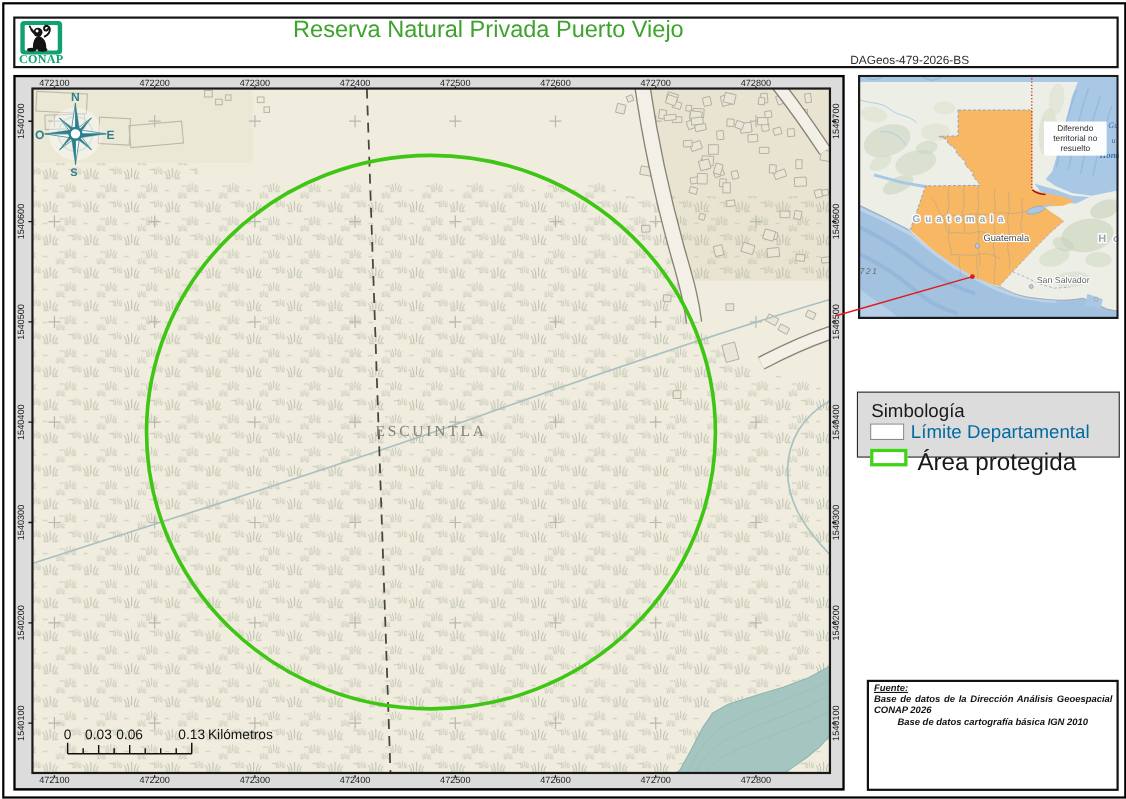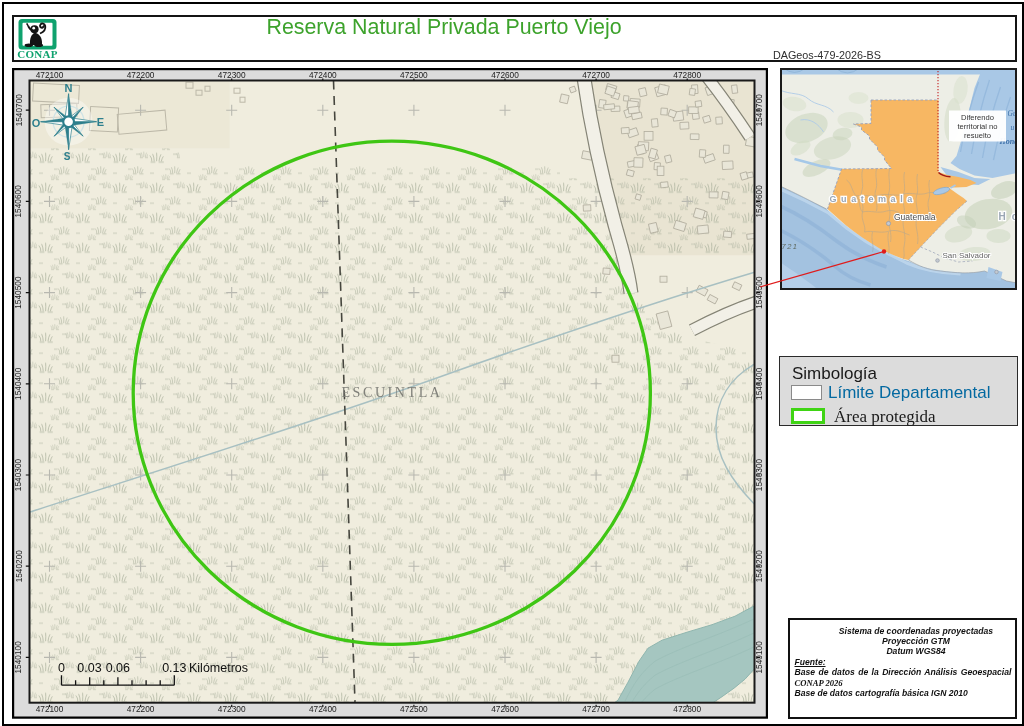--- a/index.html
+++ b/index.html
@@ -332,31 +332,30 @@
  <g font-family="Liberation Sans, sans-serif" font-size="7.6px" fill="#333" text-anchor="middle">
   <text x="977" y="119.5">Diferendo</text>
   <text x="977" y="128.5">territorial no</text>
   <text x="977" y="137.5">resuelto</text>
  </g>
 </g>
 
 <rect x="780.5" y="69" width="235" height="220" fill="none" stroke="#1b1b1b" stroke-width="2"></rect>
 </svg>
 
-<div class="abs" style="left:779px;top:355.5px;width:239px;height:70px;border:1.5px solid #2a2a2a;box-sizing:border-box;background:#dcdcdc;">
+<div class="abs" style="left:779px;top:355.5px;width:239px;height:60px;border:1.5px solid #2a2a2a;box-sizing:border-box;background:#dcdcdc;">
  <div class="abs" style="left:12px;top:7px;font-size:17px;color:#191919;">Simbología</div>
  <div class="abs" style="left:11px;top:28px;width:31px;height:15px;background:#fff;border:1.2px solid #8a8a8a;box-sizing:border-box;"></div>
  <div class="abs" style="left:48px;top:26.5px;font-size:17px;color:#0369a1;">Límite Departamental</div>
  <div class="abs" style="left:11px;top:51px;width:34px;height:16px;background:#fff;border:3.5px solid #3fd414;box-sizing:border-box;"></div>
- <div class="abs" style="left:54px;top:50px;font-size:17px;color:#191919;font-family:Liberation Serif, serif;">Área protegida</div>
+ <div class="abs" style="left:54px;top:50px;font-size:22px;color:#191919;">Área protegida</div>
 </div>
 
 <div class="abs" style="left:787.5px;top:617.5px;width:229px;height:101px;border:2px solid #111;box-sizing:border-box;background:#fff;font-weight:bold;font-style:italic;color:#111;font-size:8.6px;line-height:10.4px;">
- <div style="margin:6px 2px 0 30px;text-align:center;">Sistema de coordenadas proyectadas<br>Proyección GTM<br>Datum WGS84</div>
  <div style="margin:0 4px 0 5px;text-decoration:underline;">Fuente:</div>
  <div style="margin:0 4px 0 5px;white-space:nowrap;word-spacing:1px;" id="jline">Base de datos de la Dirección Análisis Geoespacial</div>
- <div style="margin:0 4px 0 5px;font-family:Liberation Serif, serif;">CONAP 2026</div>
- <div style="margin:0 4px 0 5px;">Base de datos cartografía básica IGN 2010</div>
+ <div style="margin:0 4px 0 5px;">CONAP 2026</div>
+ <div style="margin:0 4px 0 5px;text-align:center;">Base de datos cartografía básica IGN 2010</div>
 </div>
 
 <svg class="abs" style="left:0;top:0;pointer-events:none" width="1024" height="726" viewBox="0 0 1024 726">
  <line x1="884" y1="251.5" x2="760" y2="287" stroke="#e01b1b" stroke-width="1.3"></line>
  <circle cx="884" cy="251.5" r="2.2" fill="#e01b1b"></circle>
 </svg>
 </body></html>

